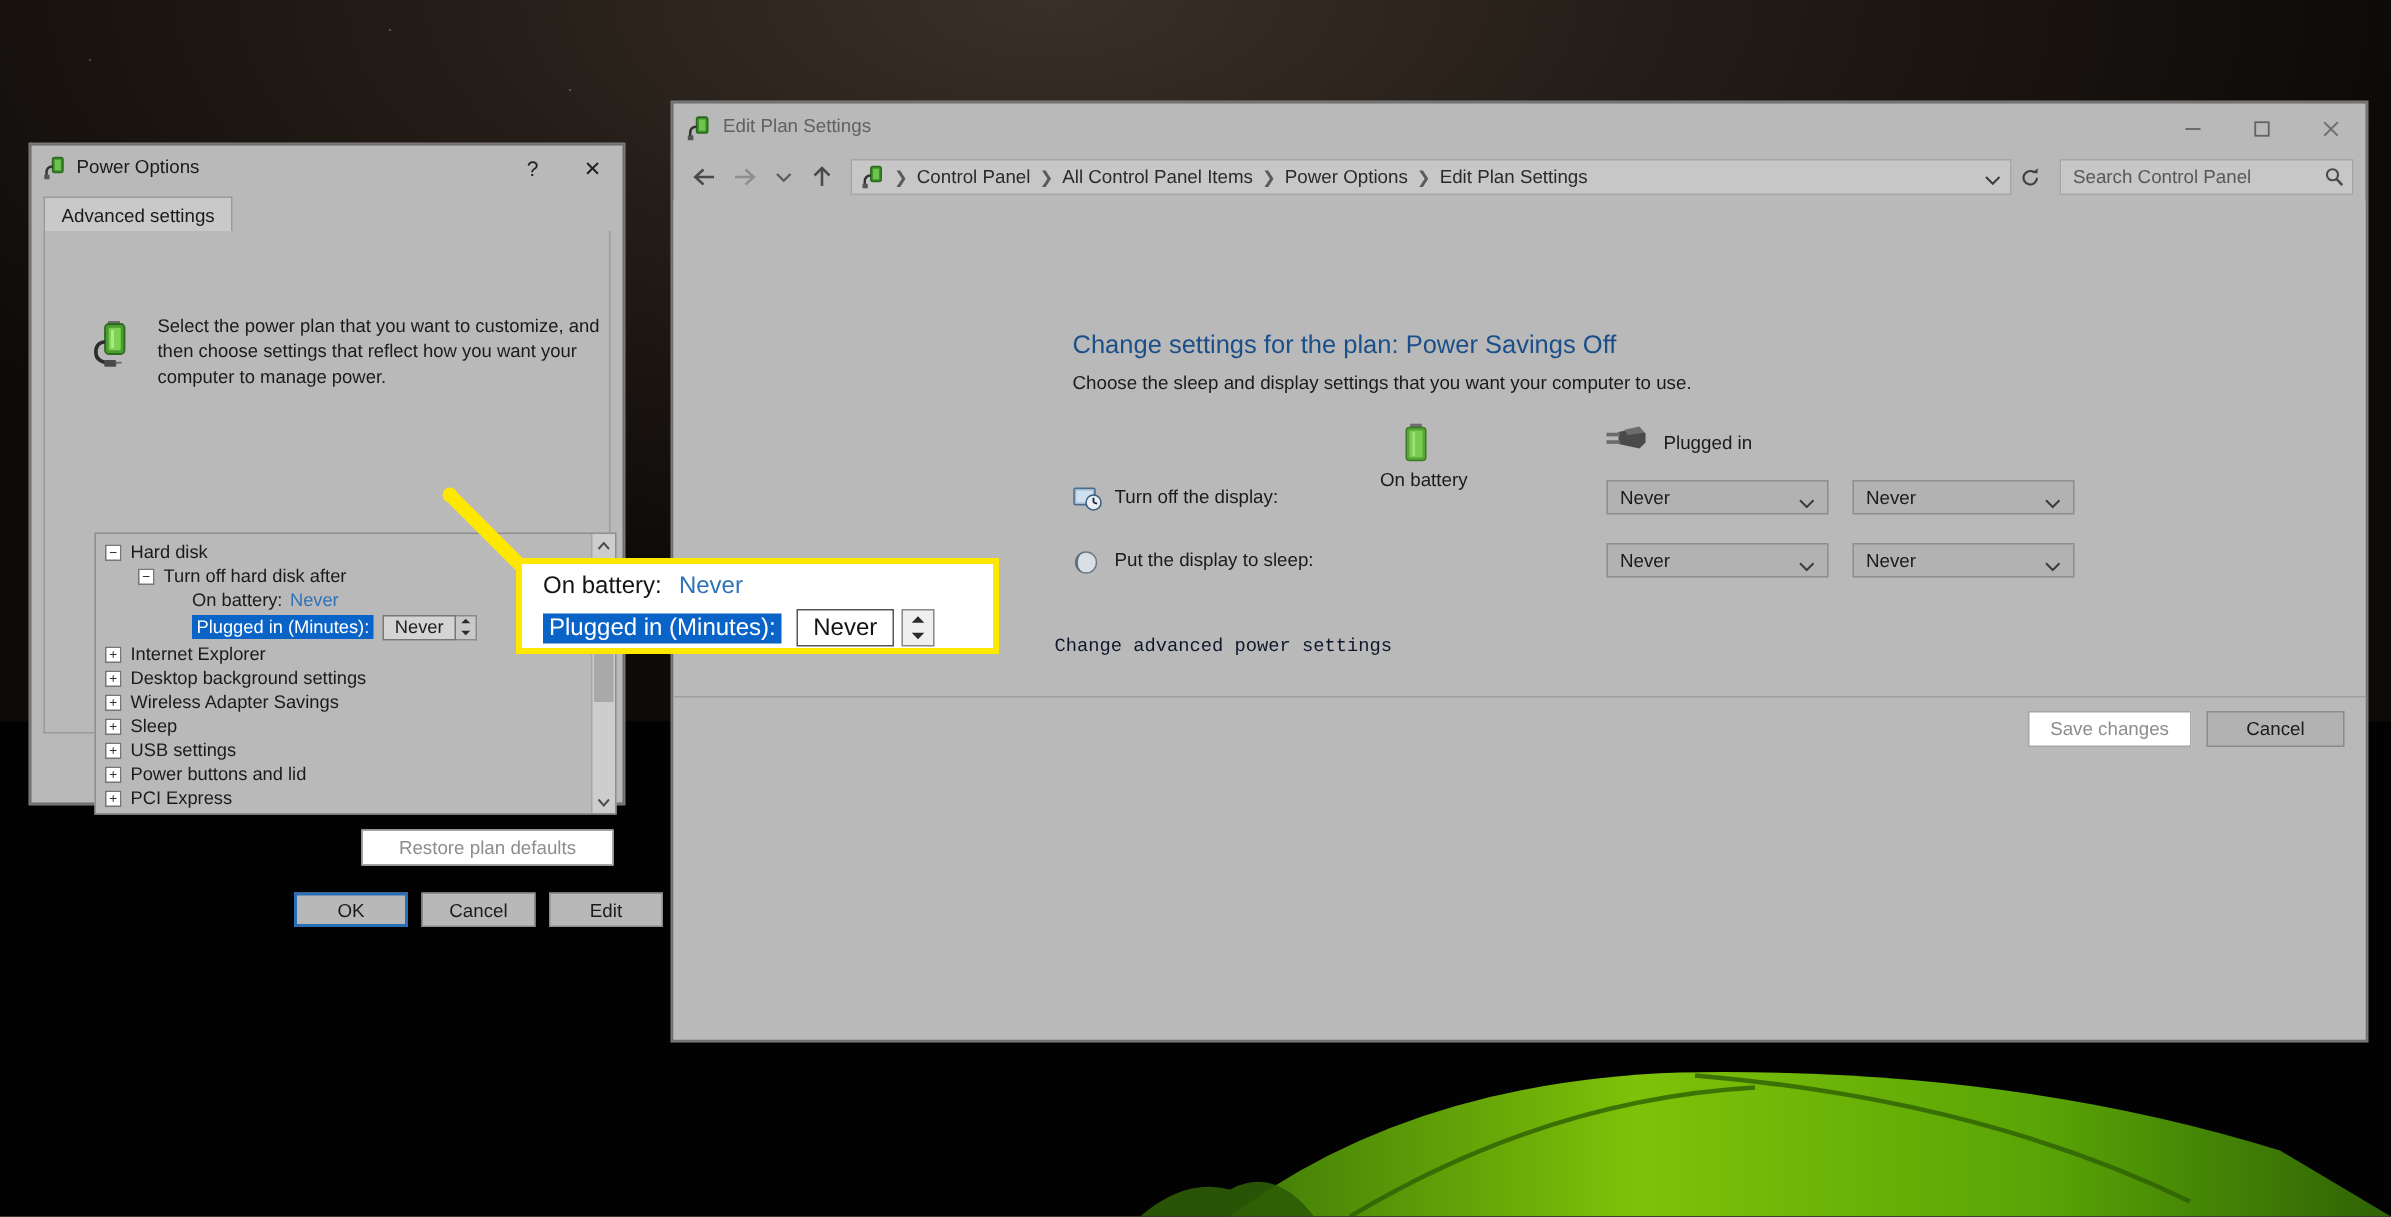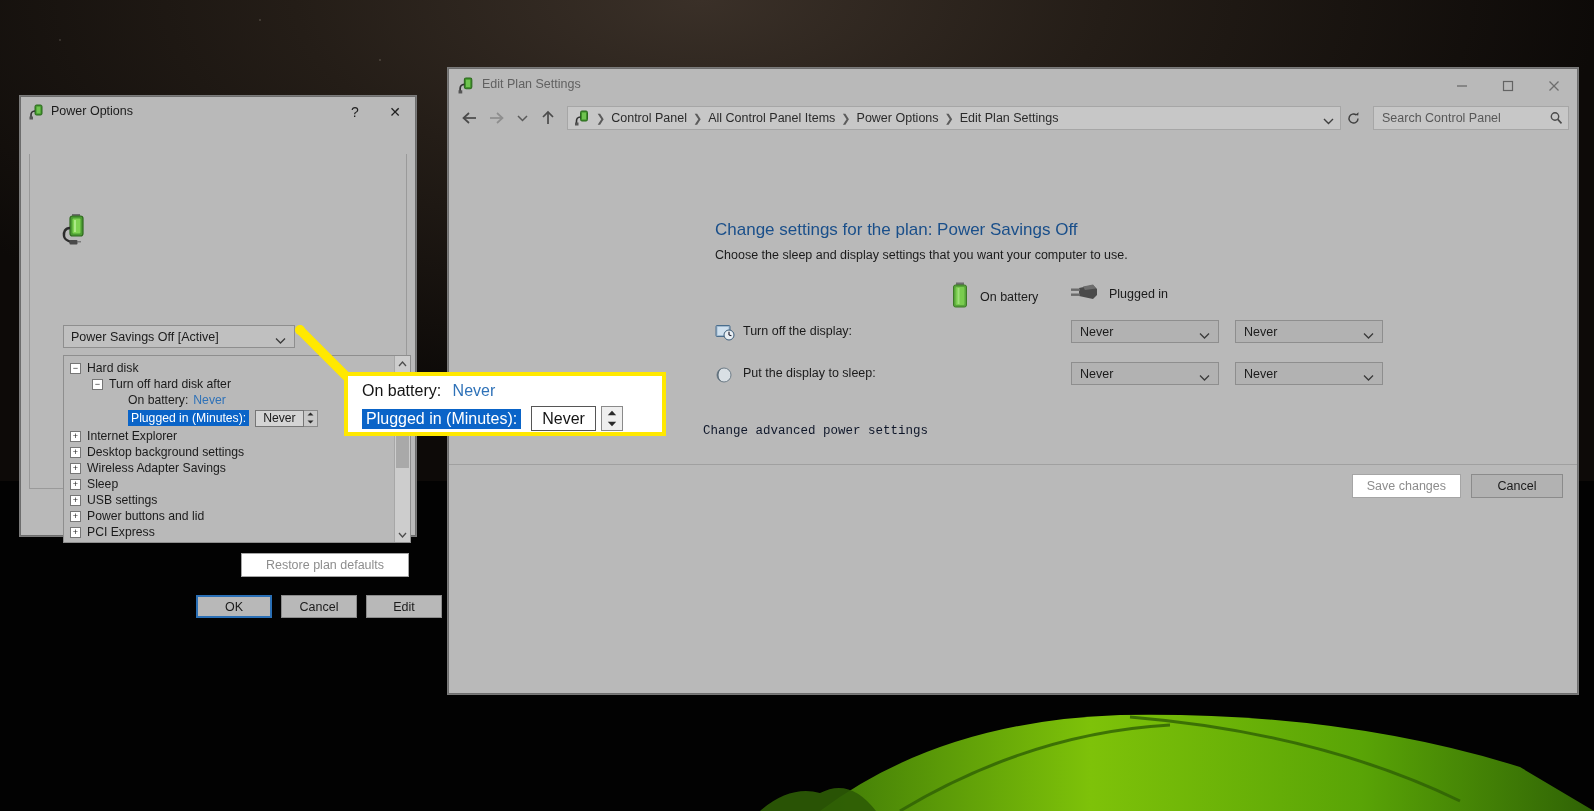--- a/index.html
+++ b/index.html
@@ -277,21 +277,21 @@
             <line x1="8.8" y1="8.4" x2="12.5" y2="12.4" stroke="#4a4a4a" stroke-width="1.6"></line>
           </svg>
       </span>
     </div>
   </div>
 
   <div id="expBody">
     <div id="pageTitle">Change settings for the plan: Power Savings Off</div>
     <div id="pageSub">Choose the sleep and display settings that you want your computer to use.</div>
 
-    <div class="colhdr" style="left:502px;">
+    <div class="colhdr" style="left:461px;flex-direction:column;">
       <span>
         <svg width="19" height="26" viewBox="0 0 19 26">
           <rect x="5" y="0.5" width="8" height="3" fill="#6d6d6d"></rect>
           <rect x="2.5" y="3" width="13" height="22" rx="2" fill="#58a43a" stroke="#3d7a26"></rect>
           <rect x="4.5" y="5" width="9" height="18" rx="1" fill="#79cc4e"></rect>
           <rect x="6.5" y="6" width="2" height="16" fill="#a6e383" opacity=".8"></rect>
         </svg>
       </span>
       <span class="lbl">On battery</span>
     </div>
@@ -383,43 +383,39 @@
         <rect x="0.5" y="12.5" width="3.5" height="3" fill="#555"></rect>
       </svg>
     </span>
     <span class="ttxt">Power Options</span>
     <div class="pbtns">
       <div class="pbtn">?</div>
       <div class="pbtn">✕</div>
     </div>
   </div>
 
+  <div id="tabstrip">
+    <div class="tab">Advanced settings</div>
+  </div>
 
   <div id="pdPanel"></div>
 
   <div id="descIco">
     <svg viewBox="0 0 36 36" width="36" height="36">
       <rect x="13" y="2" width="8" height="3" fill="#6d6d6d"></rect>
       <rect x="11" y="4" width="13" height="20" rx="2.5" fill="#4c9c33" stroke="#2f6b1e" stroke-width="1.2"></rect>
       <rect x="13.5" y="6.5" width="8" height="15" rx="1" fill="#7fd352"></rect>
       <rect x="15" y="8" width="2" height="12" fill="#b3ec91" opacity=".85"></rect>
       <path d="M11 16 C6 16 4.5 20 5 24 C5.4 28 9 29 12 30" stroke="#2c2c2c" stroke-width="2.4" fill="none"></path>
       <rect x="10.5" y="28" width="8" height="4.5" rx="1" fill="#4a4a4a"></rect>
       <rect x="18" y="29.2" width="4" height="1.2" fill="#6b6b6b"></rect>
     </svg>
   </div>
-
-  <div id="plancombo">
-    <span>Power Savings Off [Active]</span>
-    <span class="cv">
-      <svg width="11" height="7" viewBox="0 0 11 7">
-          <path d="M1 1.5 L5.5 6 L10 1.5" fill="none" stroke="#3b3b3b" stroke-width="1.3"></path>
-        </svg>
-    </span>
-  </div>
+  <div id="descTxt">Select the power plan that you want to customize, and then choose settings that reflect how you want your computer to manage power.</div>
+
 
   <div id="tree">
     <div style="padding:4px 0 0 6px;width:326px;">
 
       <div class="tnode">
         <span class="expander">−</span>
         <span>Hard disk</span>
       </div>
 
       <div class="tnode" style="padding-left:22px;">

